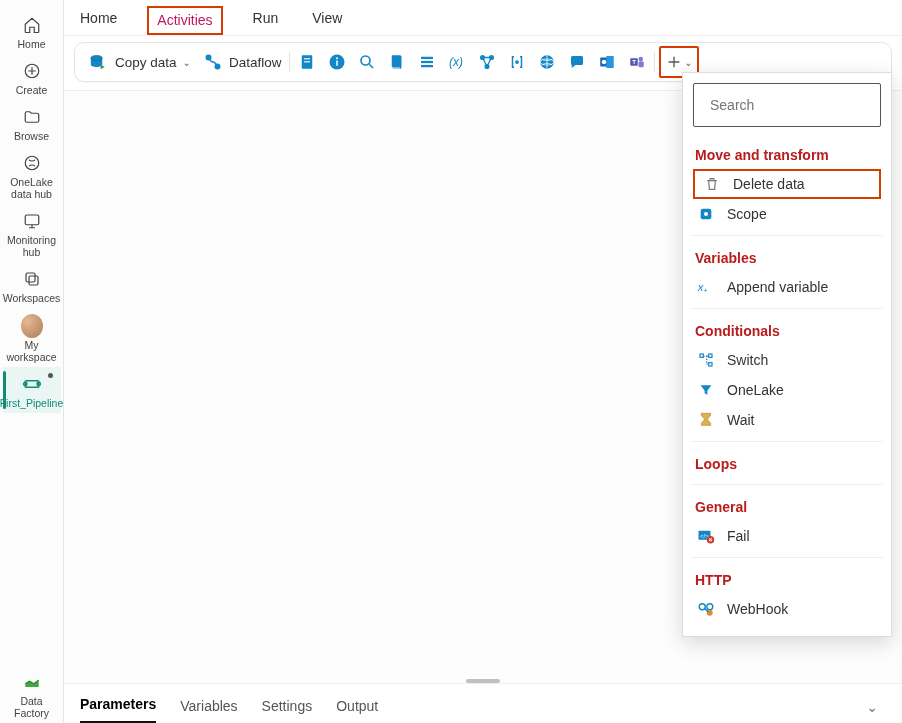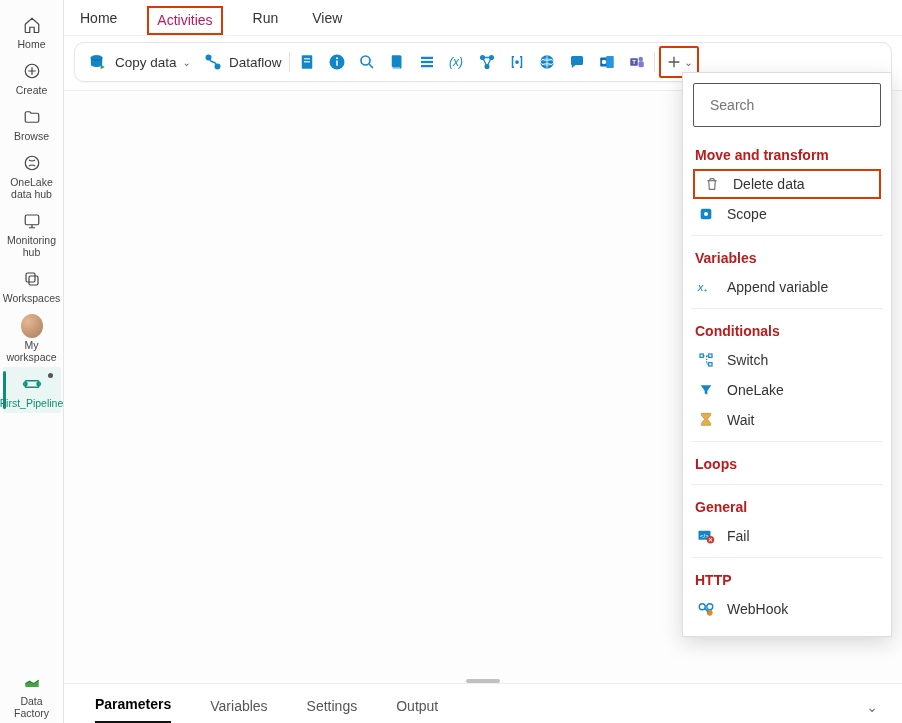--- a/index.html
+++ b/index.html
@@ -36,21 +36,21 @@
 .tb-iconbtn { width: 30px; height: 30px; display:flex; align-items:center; justify-content:center; border-radius:4px; cursor:pointer; color:#0e6db2; }
 .tb-sep { width: 1px; height: 20px; background: #e2e2e2; margin: 0 2px; }
 .plus-btn { width: 40px; height: 32px; display:flex; align-items:center; justify-content:center; border:2px solid #d83b01; border-radius:2px; cursor:pointer; gap:2px; color:#555; margin-left:2px; }
 
 
 .canvas { flex: 1; background: #fdfdfd; border-top: 1px solid #eee; position: relative; }
 .drag-handle { position:absolute; left:50%; bottom:0; transform:translateX(-50%); width:34px; height:4px; background:#c0c0c0; border-radius:2px; }
 
 
 .bottom { height: 40px; display:flex; align-items:flex-end; border-top:1px solid #eee; padding: 0 16px; gap: 24px; }
-.btab { padding: 8px 0 9px; font-size: 14px; color:#555; cursor:pointer;margin-left:15px; }
+.btab { padding: 8px 0 9px; font-size: 14px; color:#555; cursor:pointer; }
 .btab.active { color:#000; font-weight:600; border-bottom:2px solid #111; }
 .bottom .carat { margin-left:auto; color:#777; font-size:14px; cursor:pointer; padding:8px; }
 
 
 .panel { position:absolute; top:72px; right:10px; width:210px; background:#fff; border:1px solid #ddd; box-shadow:0 6px 20px rgba(0,0,0,0.15); padding:10px 10px 12px; }
 .panel .search { height:44px; border:1px solid #555; border-radius:2px; display:flex; align-items:center; padding:0 8px; gap:8px; margin-bottom:12px; }
 .panel .search input { border:none; outline:none; font-size:14px; flex:1; background:transparent; color:#666; }
 .panel .grp { font-weight:600; font-size:14px; color:#b91c1c; padding:8px 2px 6px; }
 .panel .item { display:flex; align-items:center; gap:12px; padding:6px 4px; cursor:pointer; font-size:14px; color:#333; }
 .panel .item .ic { width:18px; height:18px; display:flex; align-items:center; justify-content:center; }

